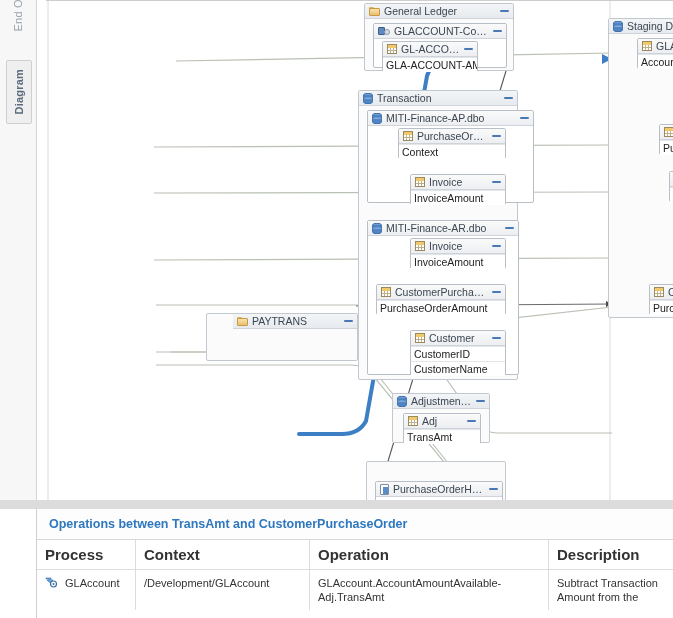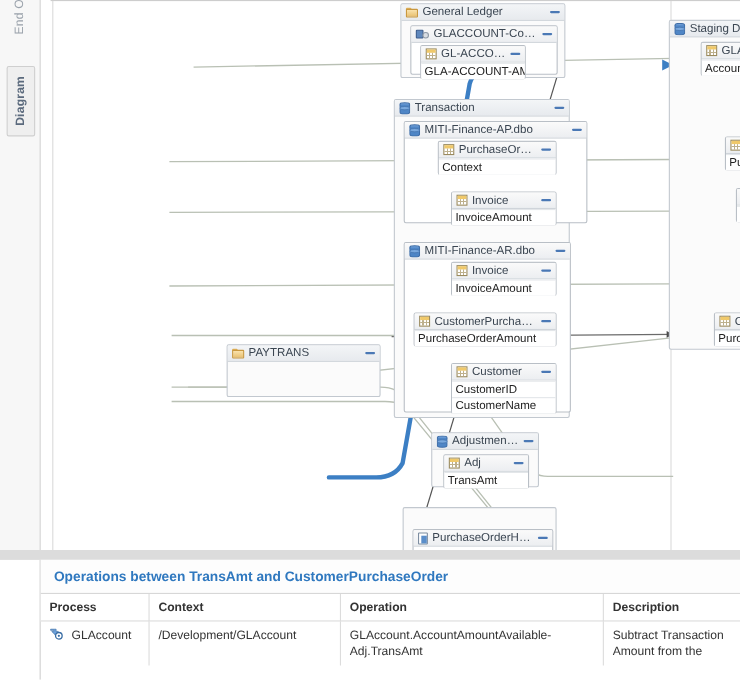--- a/index.html
+++ b/index.html
@@ -100,21 +100,21 @@
   .bottom-strip{position:absolute;left:0;top:0;width:673px;height:9px;background:#dcdcdc;}
   .bottom-inner{position:absolute;left:36px;top:9px;right:0;bottom:0;
     border-left:1px solid #cfcfcf;background:#fff;}
   .panel-title{
     height:30px;line-height:30px;padding-left:12px;
     font-size:12.5px;font-weight:bold;color:#2f78bf;
     border-bottom:1px solid #d7d7d7;background:#fdfdfd;
   }
   table.ops{border-collapse:collapse;width:100%;table-layout:fixed;}
   table.ops th{
-    text-align:left;font-size:11px;font-weight:bold;color:#333;
+    text-align:left;font-size:15px;font-weight:bold;color:#333;
     padding:6px 8px;border-right:1px solid #dcdcdc;border-bottom:1px solid #dcdcdc;
     background:#fff;
   }
   table.ops td{
     font-size:11px;color:#333;vertical-align:top;
     padding:6px 8px;border-right:1px solid #dcdcdc;
     line-height:14px;
   }
   td.cell-process{white-space:nowrap;}
   .proc-ic{display:inline-block;width:13px;height:11px;position:relative;vertical-align:-1px;margin-right:4px;}
@@ -259,21 +259,21 @@
             <span class="ic ic-tbl"></span>
             <span class="ttl">Customer</span>
             <span class="minus"></span>
           </div>
           <div class="attr">CustomerID</div>
           <div class="attr">CustomerName</div>
         </div>
       </div>
     </div>
 
-    <div class="node group" style="left:160px;top:312px;width:140px;height:48px;">
+    <div class="node group" style="left:160px;top:312px;width:152px;height:48px;padding-left:26px;">
       <div class="hdr">
         <span class="ic ic-folder"></span>
         <span class="ttl">PAYTRANS</span>
         <span class="minus"></span>
       </div>
     </div>
 
     <div class="node group" style="left:346px;top:392px;width:98px;height:50px;">
       <div class="hdr">
         <span class="ic ic-db">

